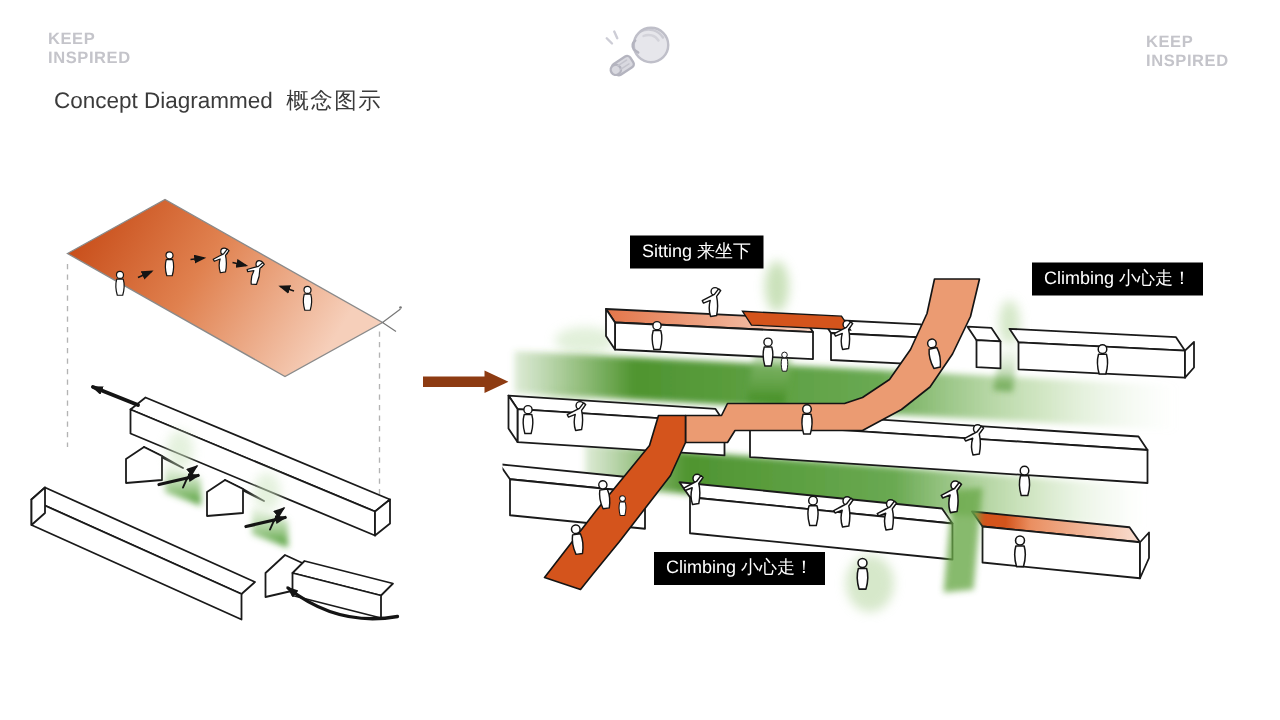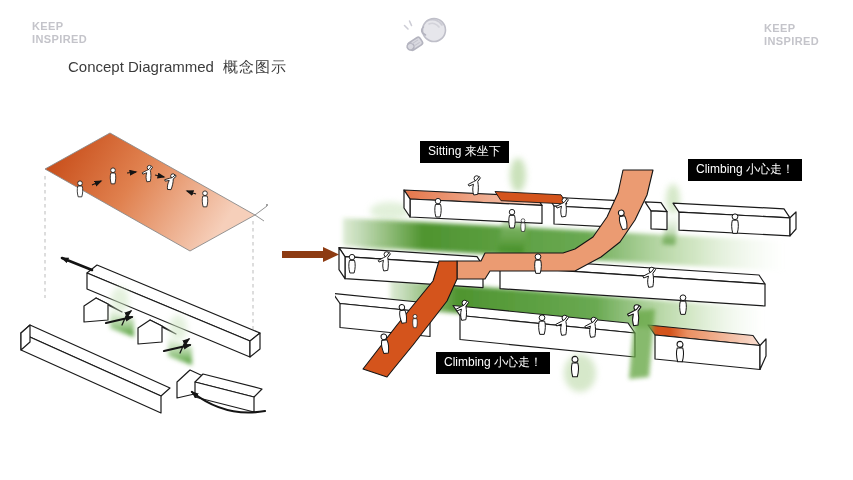--- a/index.html
+++ b/index.html
@@ -3,25 +3,25 @@
 <meta charset="utf-8">
 <style>
   html,body{margin:0;padding:0;background:#fff;}
   .slide{position:relative;width:853px;height:480px;background:#ffffff;overflow:hidden;
          font-family:"Liberation Sans",sans-serif;border-radius:30px;}
   .motto{position:absolute;font-size:11px;font-weight:700;letter-spacing:.4px;
          color:#c4c4ca;line-height:13px;}
   .motto-left{left:32px;top:20px;}
   .motto-right{left:764px;top:22px;}
   .logo{position:absolute;left:402px;top:12px;width:54px;height:46px;}
-  .title{position:absolute;left:36px;top:58px;font-size:15px;color:#3b3b3b;margin-left:32px;}
+  .title{position:absolute;left:36px;top:58px;font-size:15px;color:#3b3b3b;}
   .title .zh{margin-left:9px;letter-spacing:1px;}
   .diagram-left{position:absolute;left:20px;top:120px;}
   .arrow-icon{position:absolute;left:282px;top:246px;}
-  .diagram-right{position:absolute;left:335px;top:125px;width:512px;height:300px;}
+  .diagram-right{position:absolute;left:335px;top:141px;width:512px;height:300px;}
   .diagram-right svg{position:absolute;left:0;top:0;}
   .tag{position:absolute;background:#000;color:#fff;font-size:12px;line-height:15px;
        padding:3px 8px 4px 8px;white-space:nowrap;}
   .tag-sitting{left:85px;top:16px;}
   .tag-climb-top{left:353px;top:34px;}
   .tag-walking{left:368px;top:150px;}
   .tag-climb-bottom{left:101px;top:227px;}
 </style>
 </head>
 <body>

